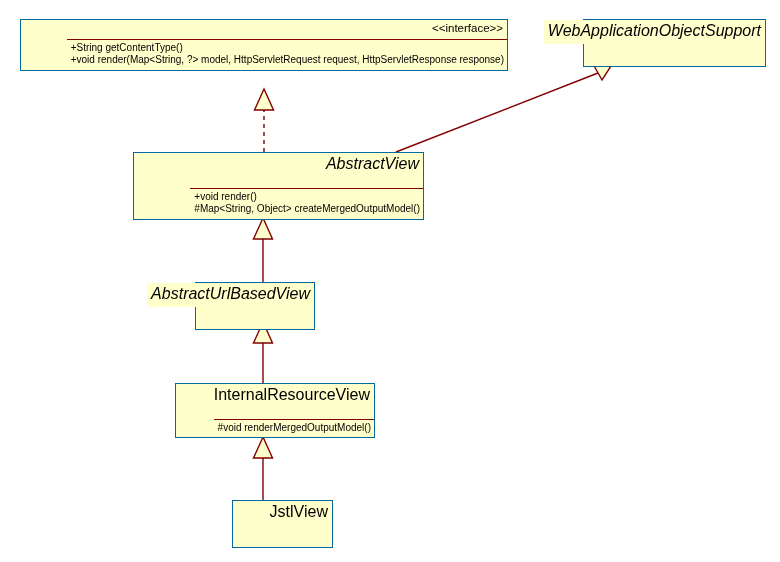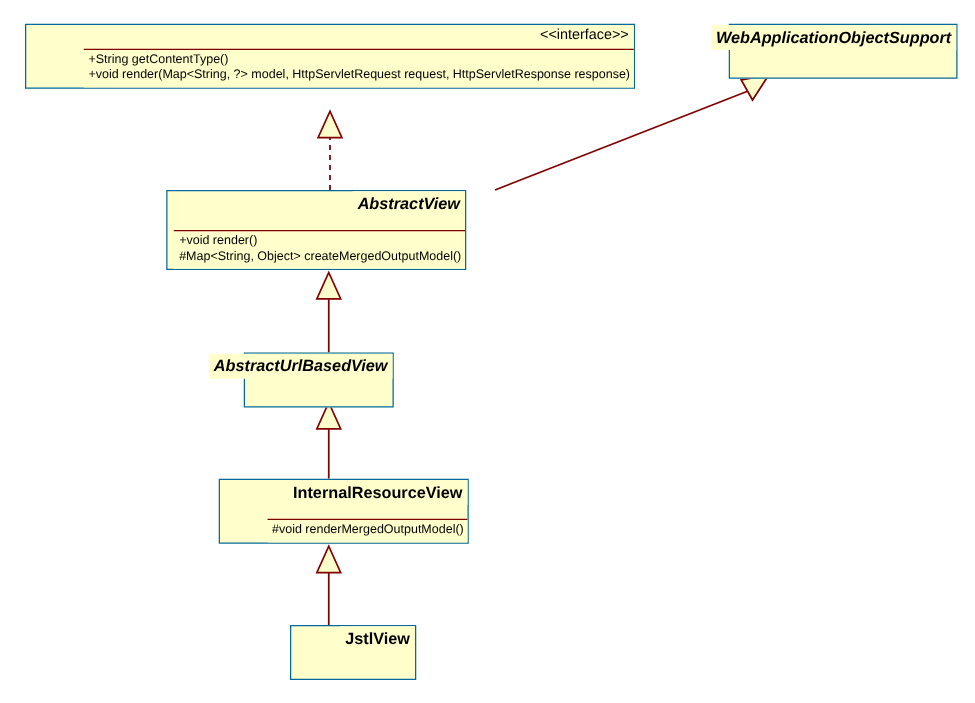--- a/index.html
+++ b/index.html
@@ -43,22 +43,22 @@
   .stereotype {
     display: block;
     font-size: 11.5px;
     font-weight: normal;
     font-style: normal;
     color: #000000;
     letter-spacing: 0px;
   }
   .class-name {
     display: block;
-    font-size: 13px;
-    font-weight: bold;
+    font-size: 16px;
+    font-weight: normal;
     color: #000000;
   }
   .class-name.abstract {
     font-style: italic;
   }
   .members-compartment {
     padding: 2px 3px 3px 4px;
     text-align: left;
   }
   .member {
@@ -127,21 +127,21 @@
   </div>
 
   <div class="uml-class" style="left:583px; top:19px; width:183px;">
     <div class="compartment title-compartment">
       <span class="class-name abstract">WebApplicationObjectSupport</span>
     </div>
     <div class="compartment empty-compartment"></div>
     <div class="compartment empty-compartment"></div>
   </div>
 
-  <div class="uml-class" style="left:133px; top:152px; width:240px;">
+  <div class="uml-class" style="left:133px; top:152px; width:291px;">
     <div class="compartment title-compartment">
       <span class="class-name abstract">AbstractView</span>
     </div>
     <div class="compartment empty-compartment"></div>
     <div class="compartment members-compartment">
       <span class="member">+void render()</span>
       <span class="member">#Map&lt;String, Object&gt; createMergedOutputModel()</span>
     </div>
   </div>
 

